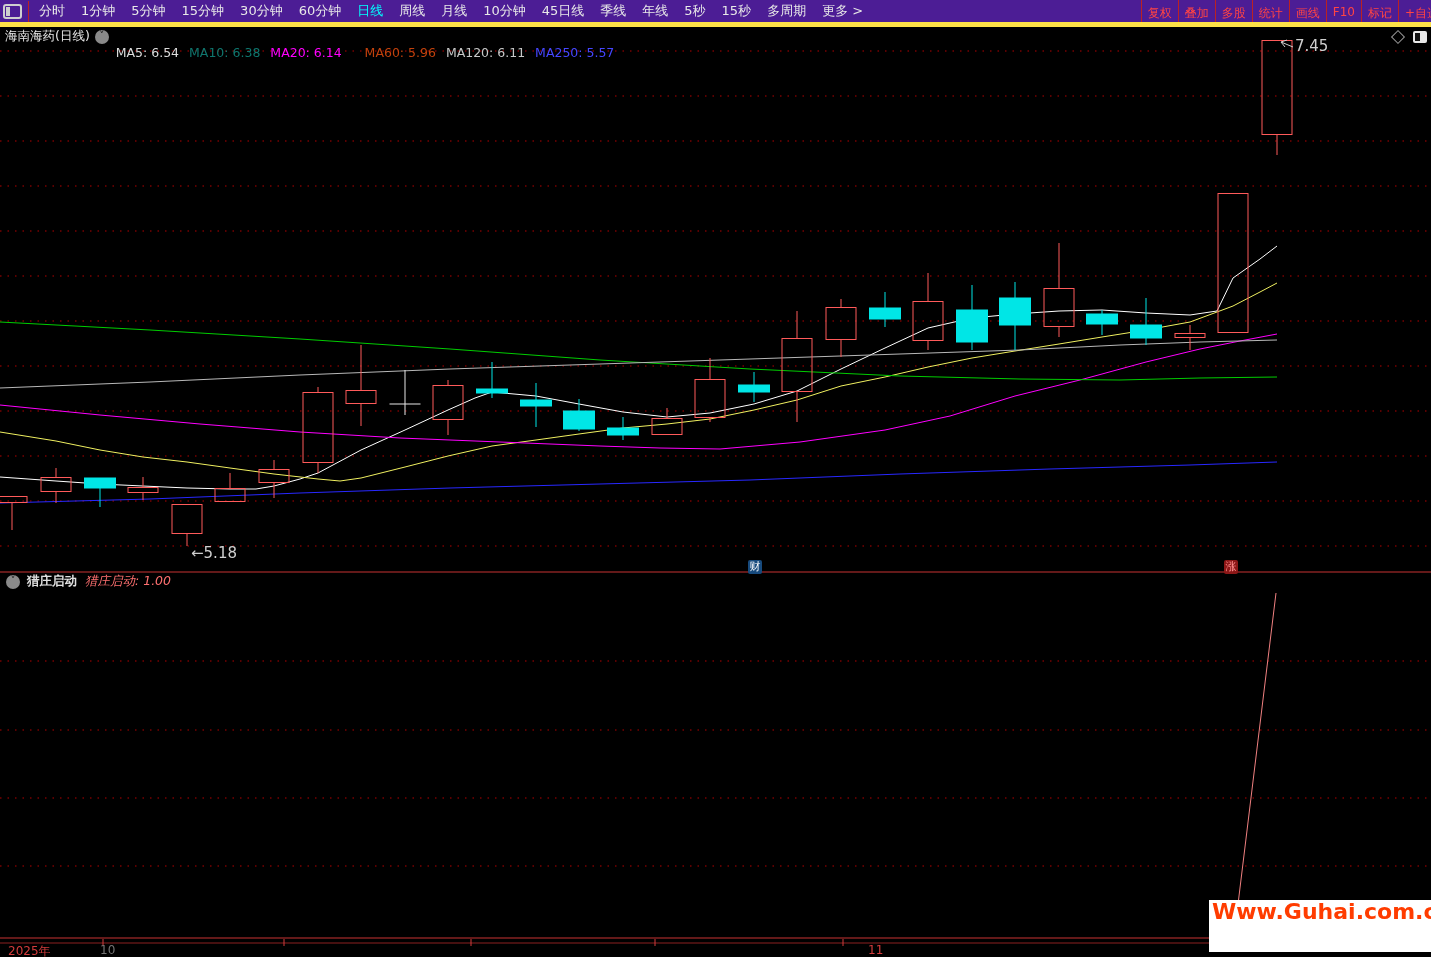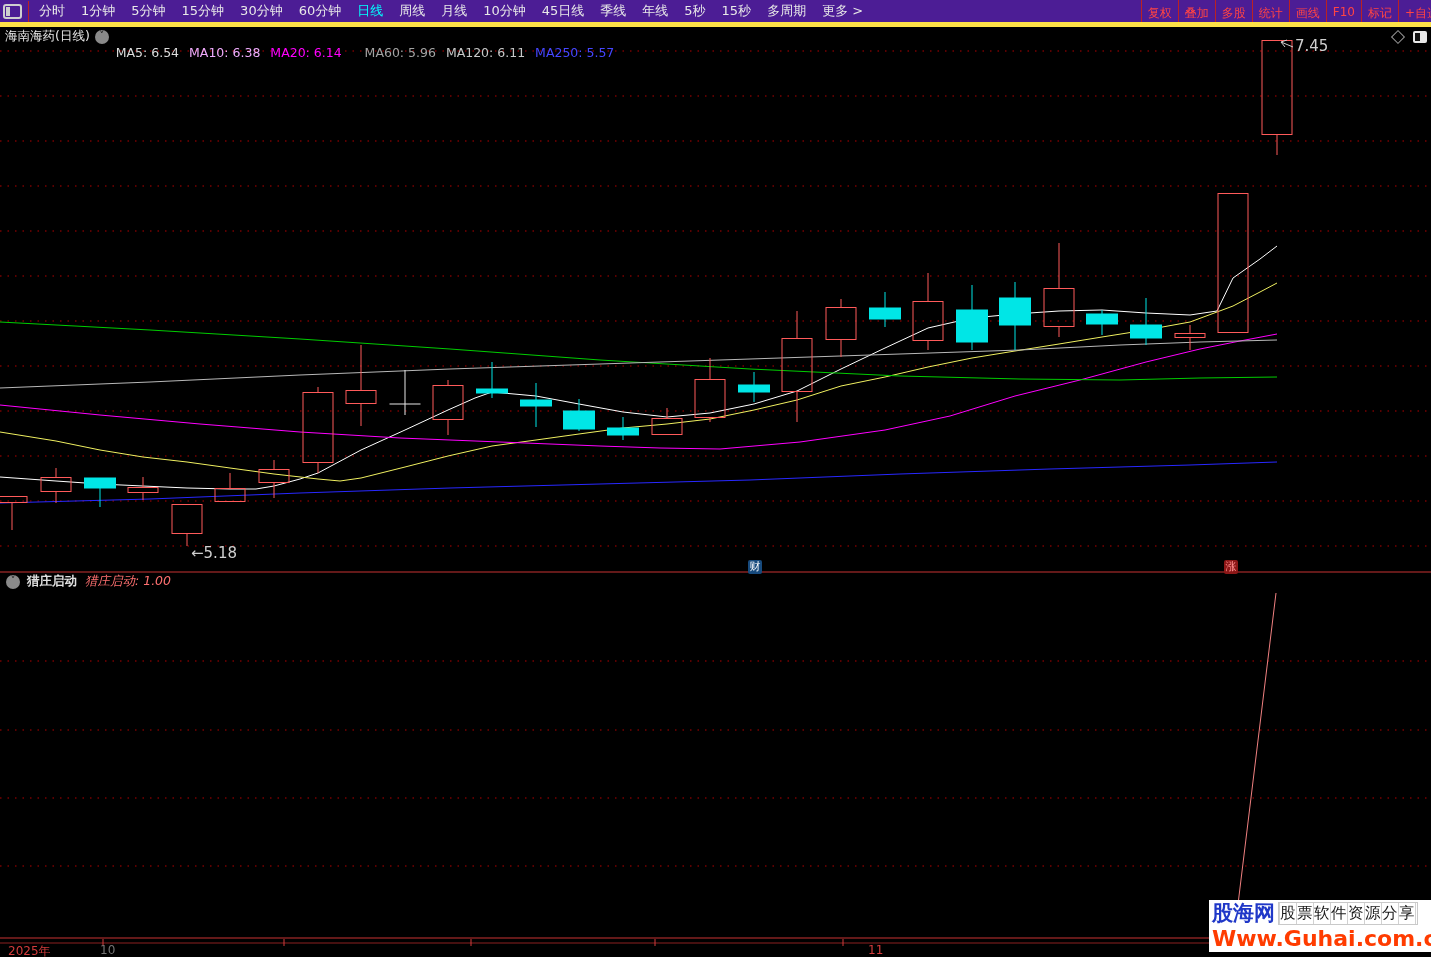--- a/index.html
+++ b/index.html
@@ -85,23 +85,23 @@
     <span class="mr">F10</span>
     <span class="mr">标记</span>
     <span class="mr">+自选</span>
   </nav>
 </div>
 
 <div class="inforow">
   <span class="stock-title">海南海药(日线)</span>
   <span class="drop-circle">˅</span>
   <span class="ma" style="color: rgb(220, 220, 220);">MA5: 6.54</span>
-  <span class="ma" style="color: #f0abfc; text-align: right;">MA10: 6.38</span>
+  <span class="ma" style="color: #0f766e; text-align: right;">MA10: 6.38</span>
   <span class="ma" style="color: rgb(255, 0, 255);">MA20: 6.14</span>
-  <span class="ma" style="color: #a3a3a3; padding-left: 13px;">MA60: 5.96</span>
+  <span class="ma" style="color: #c2410c; padding-left: 13px;">MA60: 5.96</span>
   <span class="ma" style="color: rgb(200, 200, 200);">MA120: 6.11</span>
   <span class="ma" style="color: rgb(70, 70, 255);">MA250: 5.57</span>
 </div>
 
 <div class="corner-icons">
   <span class="diamond-icon"></span>
   <span class="panel-icon"></span>
 </div>
 
 <svg id="chart-svg" width="1431" height="957" viewBox="0 0 1431 957">
@@ -230,18 +230,14 @@
   <span class="drop-circle">˅</span>
   <span class="name" style="color: rgb(224, 224, 224);">猎庄启动</span>
   <span style="color: rgb(255, 112, 112); font-style: italic;">猎庄启动: 1.00</span>
 </div>
 
 <span class="axis-label" style="left: 8px; color: rgb(210, 60, 60);">2025年</span>
 <span class="axis-label" style="left: 100px; color: #737373;">10</span>
 <span class="axis-label" style="left: 868px; color: rgb(210, 60, 60);">11</span>
 
 <div class="watermark">
-  <div class="wm-row1">
-    <span class="wm-brand" style="color: rgb(32, 56, 200);">股海网</span>
-    <span class="wm-desc">股票软件资源分享</span>
-  </div>
   <div class="wm-url" style="color: rgb(255, 60, 0);">Www.Guhai.com.cn</div>
 </div>
 
 </body></html>

